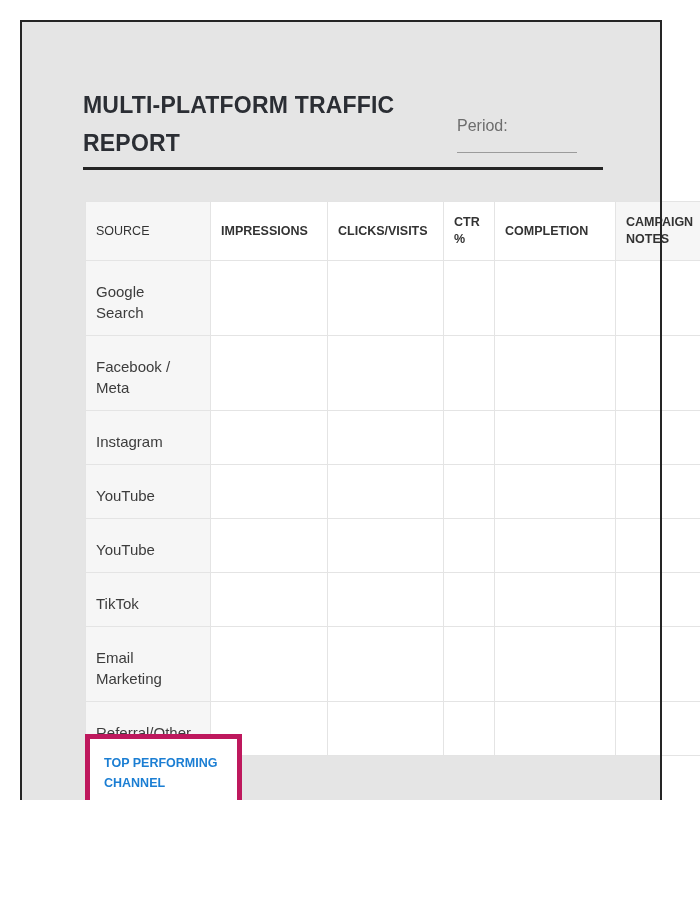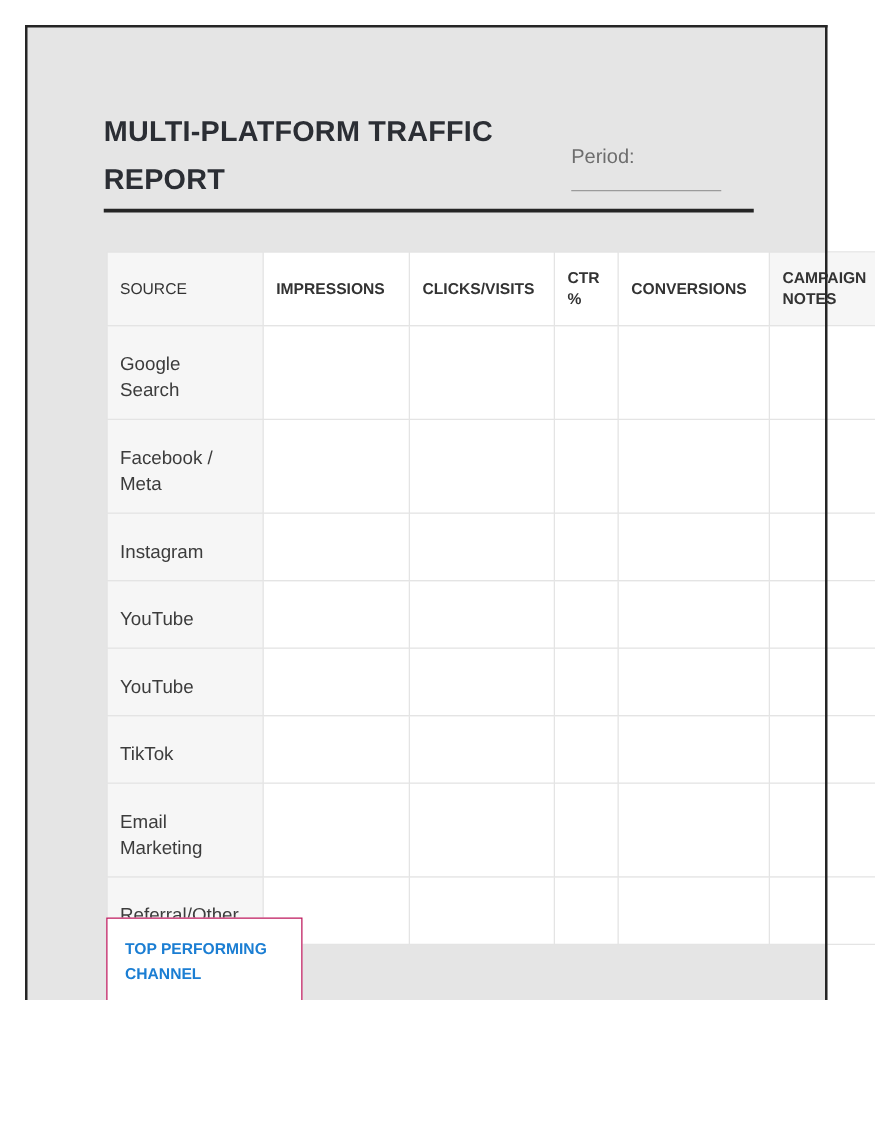--- a/index.html
+++ b/index.html
@@ -43,21 +43,21 @@
   .report th.plain-weight { font-weight:400; }
   .report td {
     font-size:15px; color:#3c3c3c; vertical-align:middle;
     padding:20px 6px 12px 10px; line-height:21px; background:#ffffff;margin-top:42px;
   }
   .report td.src { background:#f6f6f6; white-space:pre-line; }
 
   .boxes { position:absolute; left:63px; top:712px; display:flex; gap:21px; }
   .box {
     width:157px; height:92px; box-sizing:border-box;
-    border:1px solid #be185d; background:#ffffff; padding:14px 14px;
+    border:5px solid #be185d; background:#ffffff; padding:14px 14px;
   }
   .box-label {
     font-size:12.5px; font-weight:700; color:#1b7ed3; line-height:20px;
   }
 </style>
 </head>
 <body>
 
 <div class="page">
 
@@ -78,21 +78,21 @@
       <col style="width:51px">
         <col style="width:121px">
         <col style="width:115px">
     </colgroup>
     <thead>
       <tr>
         <th class="shaded plain-weight nowrap">SOURCE</th>
         <th class="nowrap">IMPRESSIONS</th>
         <th class="nowrap">CLICKS/VISITS</th>
         <th>CTR %</th>
-        <th class="nowrap">CONVERSIONS</th>
+        <th class="nowrap">COMPLETION</th>
         <th class="shaded">CAMPAIGN NOTES</th>
       </tr>
     </thead>
     <tbody>
       <tr>
         <td class="src">Google
 Search</td>
         <td></td>
         <td></td>
         <td></td>

